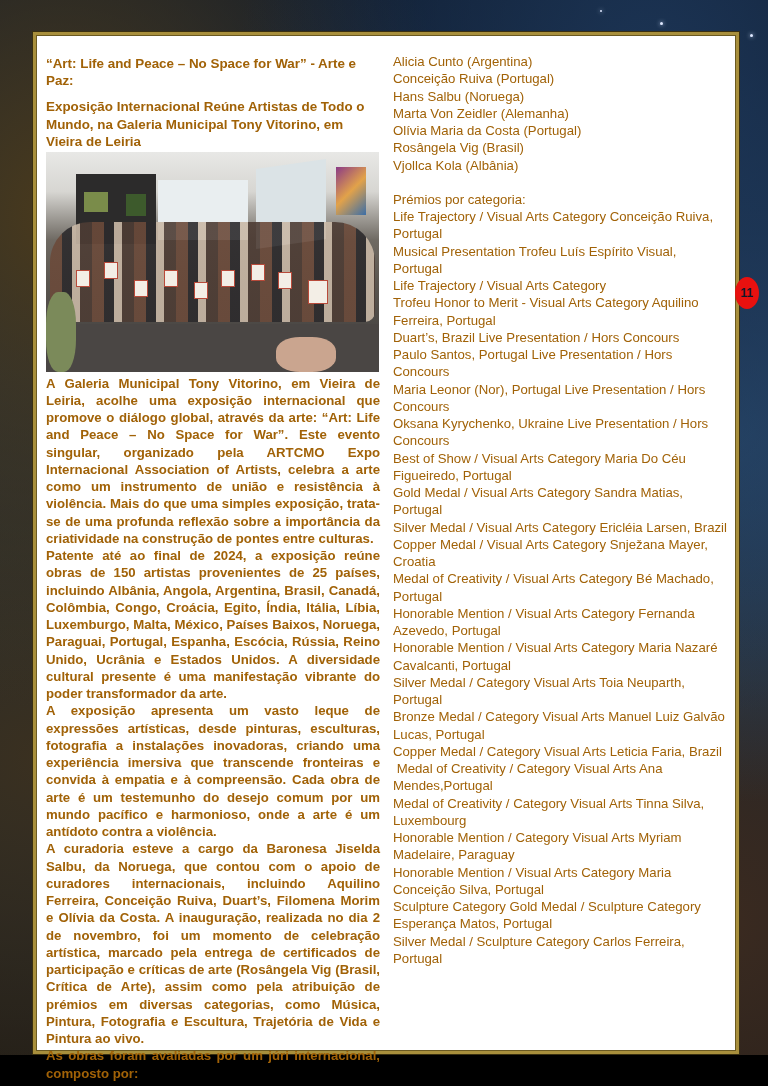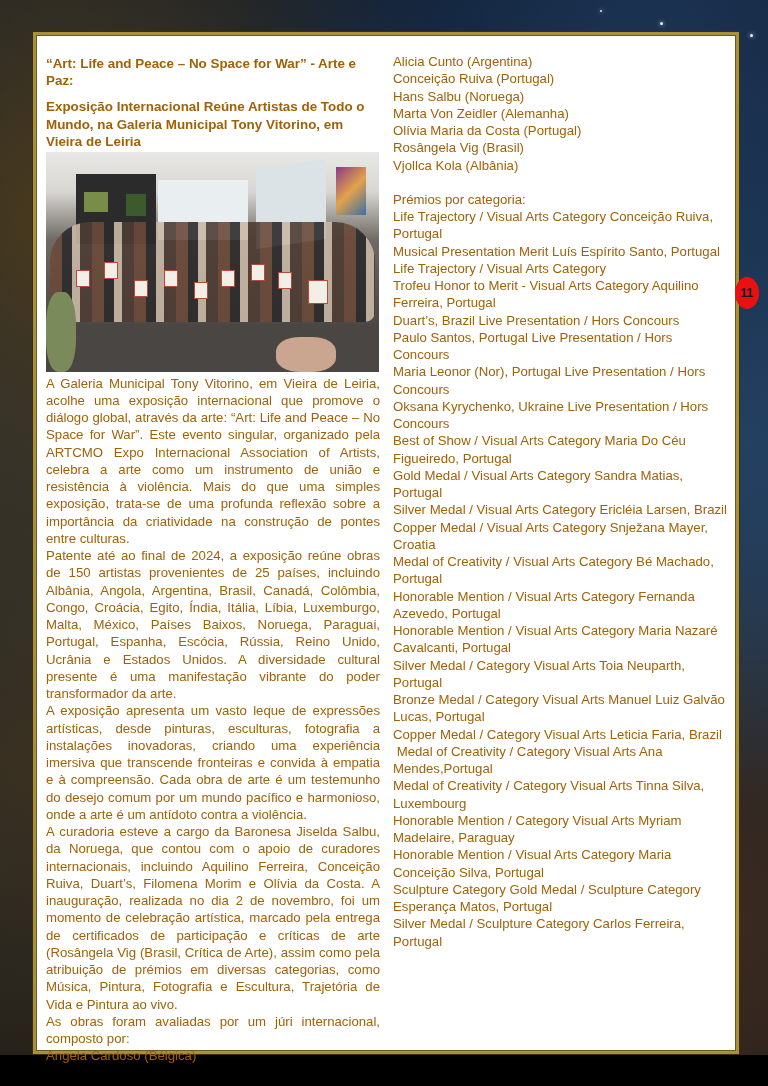--- a/index.html
+++ b/index.html
@@ -40,21 +40,21 @@
   .photo .art1 { position: absolute; left: 38px; top: 40px; width: 24px; height: 20px; background: #7a8c4a; }
   .photo .art2 { position: absolute; left: 80px; top: 42px; width: 20px; height: 22px; background: #3d5a2c; }
   .photo .art3 { position: absolute; left: 290px; top: 15px; width: 30px; height: 48px; background: linear-gradient(135deg,#8b3a86,#e2a24a,#3b6ea8); }
   .photo .crowd { position: absolute; left: 4px; top: 70px; width: 325px; height: 100px;
     background: repeating-linear-gradient(90deg, #6b4a3a 0 12px, #2c2a2c 12px 22px, #c9b8a6 22px 30px, #4d3c34 30px 42px);
     border-radius: 40px 40px 10px 10px; opacity: .9; }
   .photo .cert { position: absolute; width: 12px; height: 15px; background: #f3eee6; border: 1px solid #b84a3a; }
   .photo .floor { position: absolute; left: 0; right: 0; bottom: 0; height: 48px; background: #4a4644; }
   .photo .hand { position: absolute; background: #caa58f; border-radius: 40%; }
   p { margin: 0; }
-  .just { text-align: justify; }
+  .just { text-align: justify; font-weight: bold; }
   .badge {
     position: absolute; left: 735px; top: 277px; width: 24px; height: 32px;
     background: #e8110f; border-radius: 50%; color: #0f172a; font-weight: bold; font-size: 12px;
     display: flex; align-items: center; justify-content: center;
   }
 </style>
 </head>
 <body>
 
 <div class="star" style="left:660px;top:22px"></div>
@@ -102,21 +102,21 @@
     <p>Alicia Cunto (Argentina)</p>
     <p>Conceição Ruiva (Portugal)</p>
     <p>Hans Salbu (Noruega)</p>
     <p>Marta Von Zeidler (Alemanha)</p>
     <p>Olívia Maria da Costa (Portugal)</p>
     <p>Rosângela Vig (Brasil)</p>
     <p>Vjollca Kola (Albânia)</p>
     <p style="height:17px"></p>
     <p>Prémios por categoria:</p>
     <p>Life Trajectory / Visual Arts Category Conceição Ruiva, Portugal</p>
-    <p>Musical Presentation Merit Luís Espírito Santo, Portugal</p>
+    <p>Musical Presentation Trofeu Luís Espírito Visual, Portugal</p>
     <p>Life Trajectory / Visual Arts Category</p>
     <p>Trofeu Honor to Merit - Visual Arts Category Aquilino Ferreira, Portugal</p>
     <p>Duart’s, Brazil Live Presentation / Hors Concours</p>
     <p>Paulo Santos, Portugal Live Presentation / Hors Concours</p>
     <p>Maria Leonor (Nor), Portugal Live Presentation / Hors Concours</p>
     <p>Oksana Kyrychenko, Ukraine Live Presentation / Hors Concours</p>
     <p>Best of Show / Visual Arts Category Maria Do Céu Figueiredo, Portugal</p>
     <p>Gold Medal / Visual Arts Category Sandra Matias, Portugal</p>
     <p>Silver Medal / Visual Arts Category Ericléia Larsen, Brazil</p>
     <p>Copper Medal / Visual Arts Category Snježana Mayer, Croatia</p>

